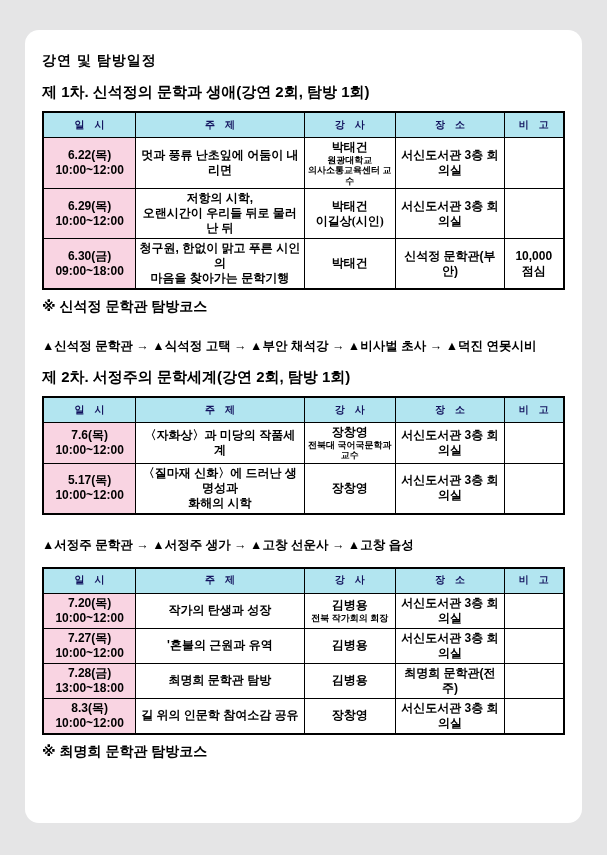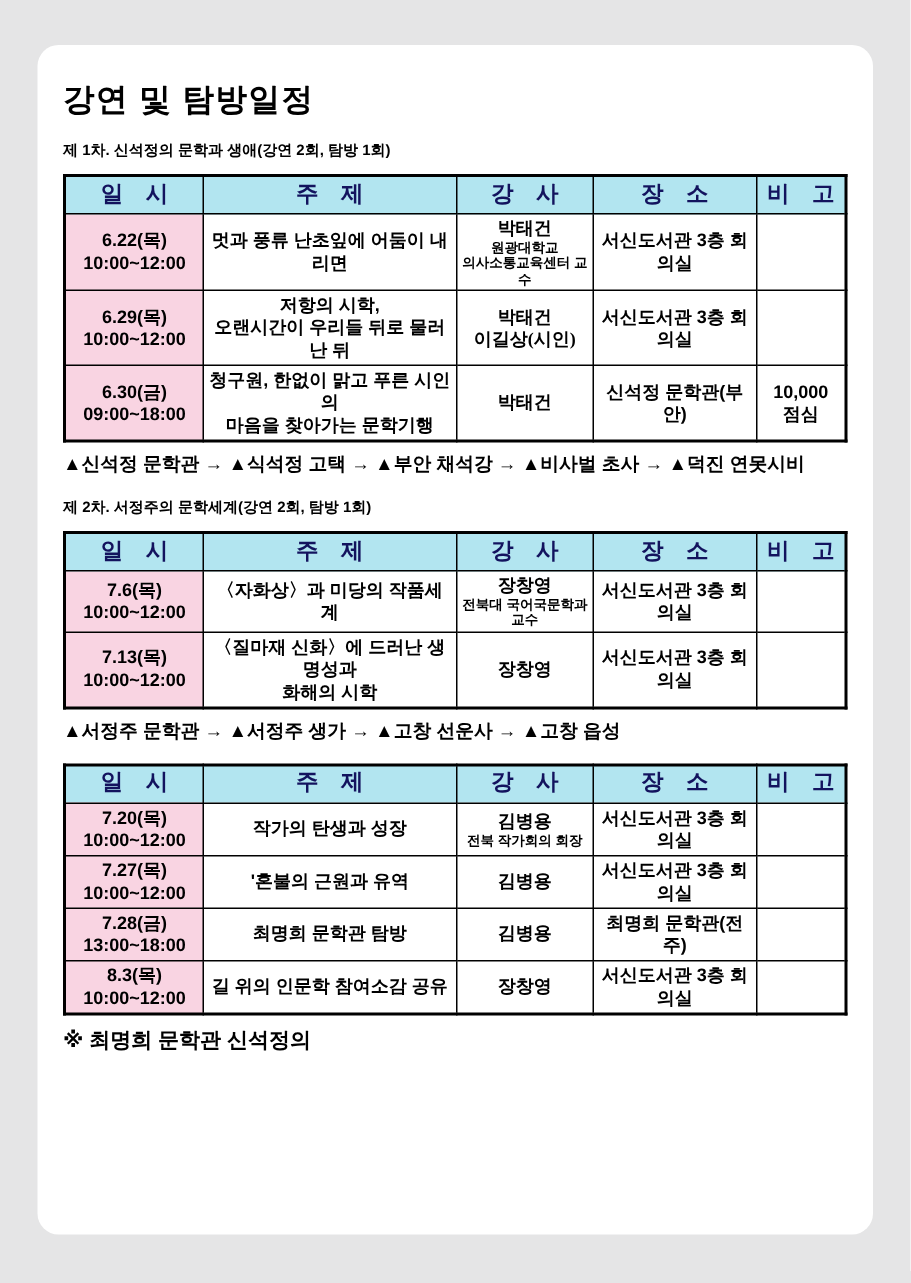--- a/index.html
+++ b/index.html
@@ -14,64 +14,64 @@
     position:absolute;left:25px;top:30px;
     width:557px;height:793px;
     background:#ffffff;
     border-radius:14px;
     box-sizing:border-box;
     padding:16px 17px 20px 17px;
     overflow:hidden;
   }
   .page-title{
     margin:6px 0 0 0;
-    font-size:21px;font-weight:800;letter-spacing:1px;
+    font-size:14px;font-weight:800;letter-spacing:1px;
   }
   .section{margin-top:13px;}
   .section-title{
     margin:0 0 9px 0;
-    font-size:10px;font-weight:800;
+    font-size:15px;font-weight:800;
   }
   table.sched{
     width:100%;
     border-collapse:collapse;
     table-layout:fixed;
     border:2px solid #000;
   }
   table.sched th, table.sched td{
     border:1.5px solid #000;
     font-weight:700;
     text-align:center;
     vertical-align:middle;
     padding:2px 3px;
     line-height:1.25;
   }
   table.sched th{
     background:var(--header-bg,#b2e5f0);
     color:var(--header-text,#13135e);
-    font-size:15px;
+    font-size:10px;
     height:20px;
     margin-left:24px;
   }
   table.sched td{font-size:12px;height:29px;}
   col.c-date{width:17.8%;}
   col.c-topic{width:32.3%;}
   col.c-lect{width:17.6%;}
   col.c-place{width:20.8%;}
   col.c-note{width:11.5%;}
   td.cell-date{background:var(--date-bg,#f9d4e2);}
   td.cell-topic,td.cell-note{white-space:pre-line;}
   .lect-name{white-space:pre-line;font-family:Liberation Serif, serif;}
   .lect-sub{font-size:9px;line-height:1.15;white-space:pre-line;}
   .course-title{
     margin:8px 0 0 0;
     font-size:14px;font-weight:800;
   }
   .course-line{
-    margin:6px 0 0 0;
+    margin:22px 0 0 0;
     font-size:12.5px;font-weight:700;
   }
 </style>
 </head>
 <body style="background: rgb(229, 229, 230);">
 
 <div class="card">
   <h1 class="page-title">강연 및 탐방일정</h1>
 
   <div>
@@ -136,20 +136,21 @@
     <td class="cell-lect">
       <div class="lect-name">박태건</div>
 
     </td>
     <td class="cell-place">신석정 문학관(부안)</td>
     <td class="cell-note">10,000
 점심</td>
   </tr>
 </tbody>
     </table>
+    <h3 class="course-title">※ 신석정 문학관 탐방코스</h3>
     <p class="course-line">▲신석정 문학관 → ▲식석정 고택 → ▲부안 채석강 → ▲비사벌 초사 → ▲덕진 연못시비</p>
   </section>
 
   <section class="section">
     <h2 class="section-title">제 2차. 서정주의 문학세계(강연 2회, 탐방 1회)</h2>
     <table class="sched">
       <colgroup>
         <col class="c-date">
             <col class="c-topic">
             <col class="c-lect">
@@ -175,21 +176,21 @@
     <td class="cell-lect">
       <div class="lect-name">장창영</div>
       <div class="lect-sub">전북대 국어국문학과 교수</div>
     </td>
     <td class="cell-place">서신도서관 3층 회의실</td>
     <td class="cell-note"></td>
   </tr>
 
   <tr>
     <td class="cell-date">
-      <div class="date">7.13(목)</div>
+      <div class="date">5.17(목)</div>
       <div class="time">10:00~12:00</div>
     </td>
     <td class="cell-topic">〈질마재 신화〉에 드러난 생명성과
 화해의 시학</td>
     <td class="cell-lect">
       <div class="lect-name">장창영</div>
 
     </td>
     <td class="cell-place">서신도서관 3층 회의실</td>
     <td class="cell-note"></td>
@@ -269,18 +270,18 @@
     <td class="cell-topic">길 위의 인문학 참여소감 공유</td>
     <td class="cell-lect">
       <div class="lect-name">장창영</div>
 
     </td>
     <td class="cell-place">서신도서관 3층 회의실</td>
     <td class="cell-note"></td>
   </tr>
 </tbody>
     </table>
-    <h3 class="course-title">※ 최명희 문학관 신석정의</h3>
+    <h3 class="course-title">※ 최명희 문학관 탐방코스</h3>
 
   </section>
 </div>
 
 </div>
 
 </body></html>

